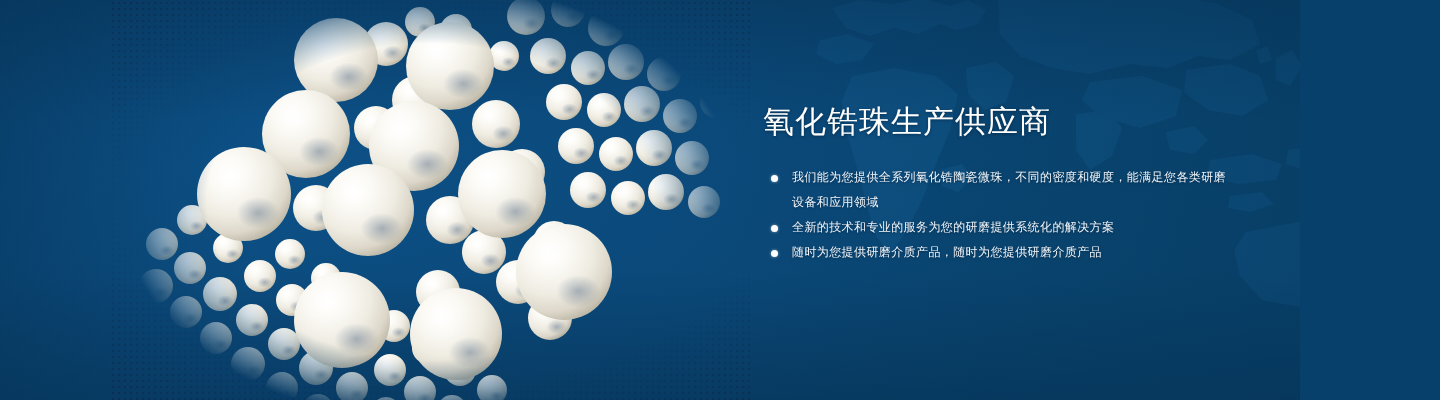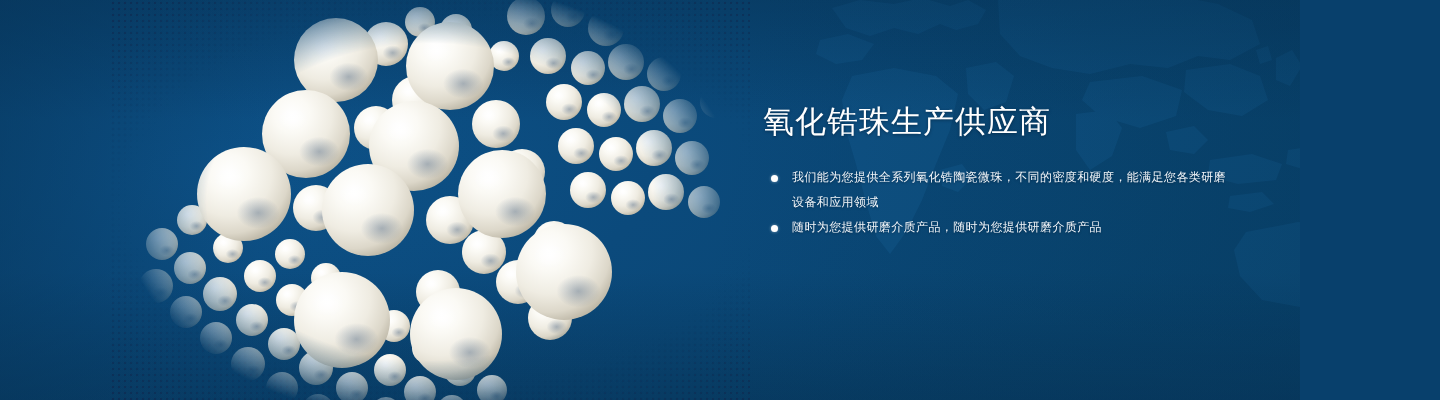--- a/index.html
+++ b/index.html
@@ -291,18 +291,22 @@
   <div class="copy">
     <h1 class="headline">氧化锆珠生产供应商</h1>
 
     <ul class="bullets">
       <li class="bullet">
         <span class="dot"></span>
         <span>我们能为您提供全系列氧化锆陶瓷微珠，不同的密度和硬度，能满足您各类研磨设备和应用领域</span>
       </li>
       <li class="bullet">
         <span class="dot"></span>
+        <span>全新的技术和专业的服务为您的研磨提供系统化的解决方案</span>
+      </li>
+      <li class="bullet">
+        <span class="dot"></span>
         <span>随时为您提供研磨介质产品，随时为您提供研磨介质产品</span>
       </li>
     </ul>
   </div>
 
 </div>
 
 </body></html>

